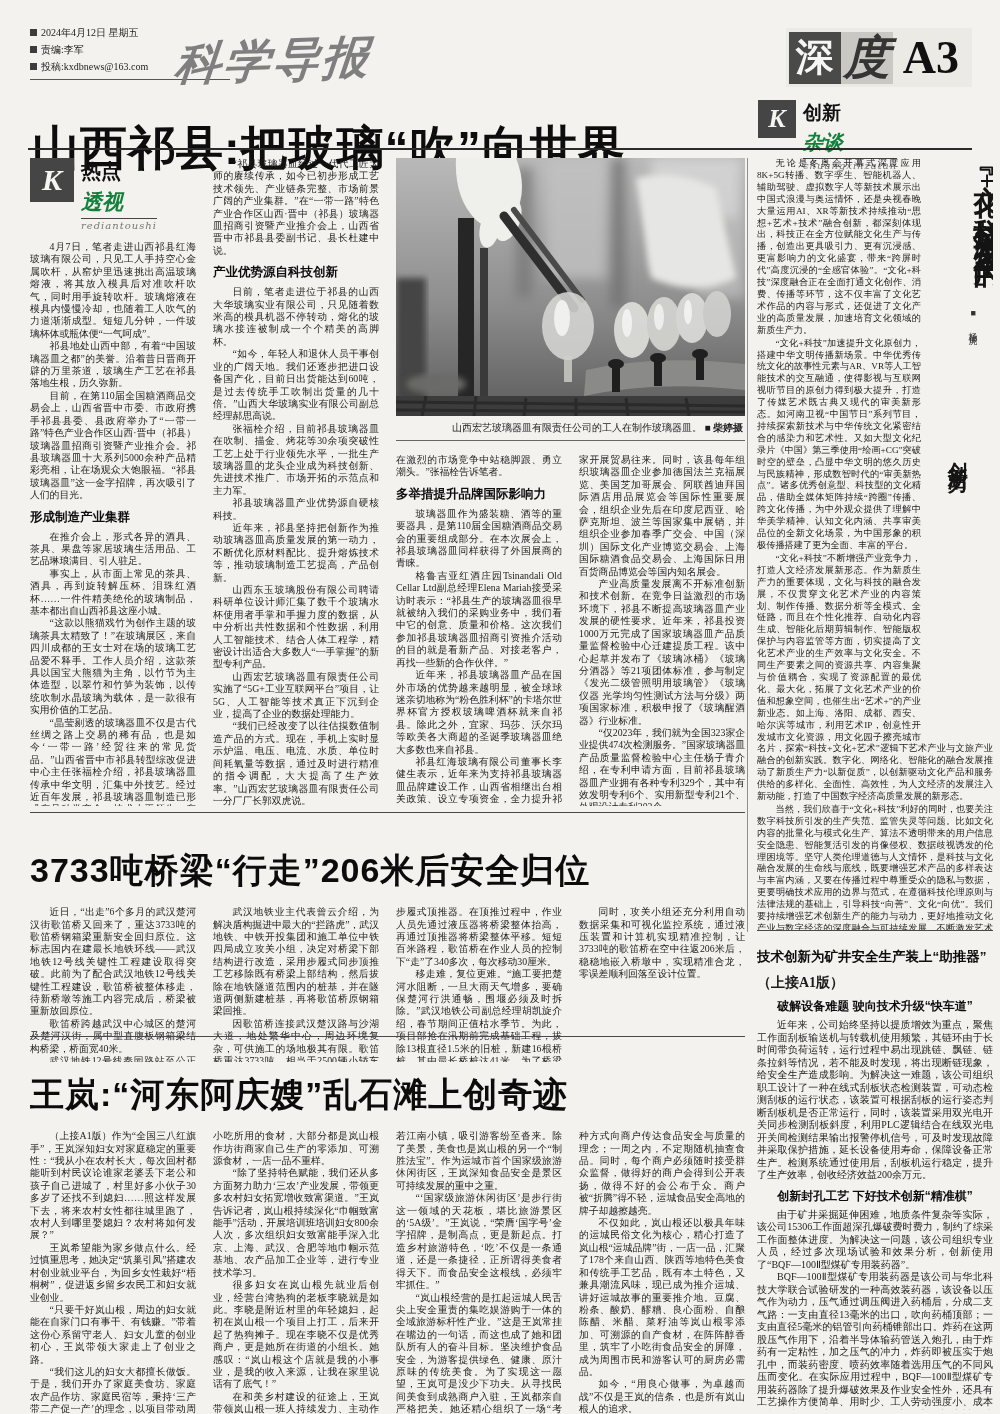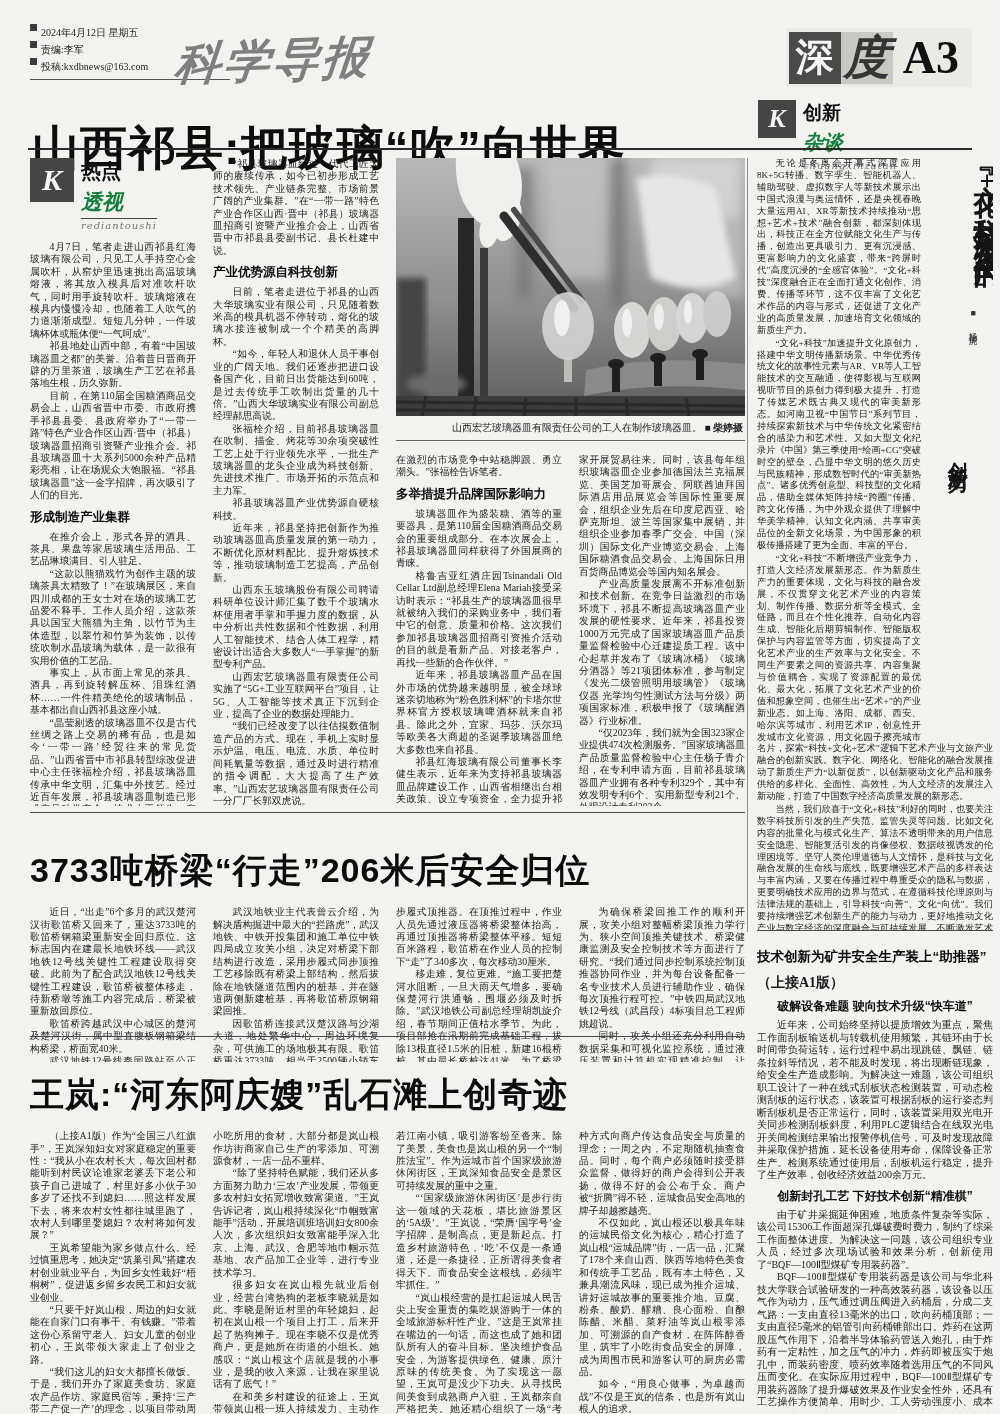--- a/index.html
+++ b/index.html
@@ -3,21 +3,21 @@
 <meta charset="utf-8">
 <style>
   html,body{margin:0;padding:0;}
   body{width:1000px;height:1414px;position:relative;background:#e9e8e4;
        font-family:"Liberation Serif",serif;color:#1b1b1b;
        -webkit-font-smoothing:antialiased;}
   .page{position:absolute;inset:0;background:#f3f2ee;overflow:hidden;}
 
   
   .masthead-meta{position:absolute;left:30px;top:24px;width:200px;font-size:10px;line-height:17px;color:#222;border-bottom:1px solid #555;padding-bottom:4px;}
-  .meta-line{display:flex;align-items:flex-start;gap:4px;white-space:nowrap;}
+  .meta-line{display:flex;align-items:center;gap:4px;white-space:nowrap;}
   .sq{display:inline-block;width:7px;height:7px;background:#3c3c3c;flex:0 0 auto;}
   .paper-logo{position:absolute;left:175px;top:30px;font-family:"DejaVu Serif",serif;
       font-size:46px;font-weight:900;font-style:italic;color:#7f7f7f;letter-spacing:3px;
       transform:skewX(-7deg) rotate(-2deg);}
   .badge{position:absolute;right:28px;top:28px;display:flex;align-items:center;background:#eceae5;padding:3px;}
   .badge-b1{width:52px;height:52px;background:#4a4a49;color:#f6f6f4;font-size:38px;font-weight:900;
       display:flex;align-items:center;justify-content:center;}
   .badge-b2{width:52px;height:52px;background:#c9c8c3;color:#353535;font-size:46px;font-weight:900;
       font-style:italic;display:flex;align-items:center;justify-content:center;font-family:"DejaVu Serif",serif;}
   .badge-no{font-size:46px;font-weight:900;font-family:"Liberation Serif",serif;color:#111;padding:0 10px;}
@@ -150,22 +150,22 @@
             </div>
             <span class="kick-pinyin">rediantoushi</span>
           </div>
         </div>
         <div>
             <p class="para">4月7日，笔者走进山西祁县红海玻璃有限公司，只见工人手持空心金属吹杆，从窑炉里迅速挑出高温玻璃熔液，将其放入模具后对准吹杆吹气，同时用手旋转吹杆。玻璃熔液在模具内慢慢冷却，也随着工人吹气的力道渐渐成型。短短几分钟，一件玻璃杯体或瓶体便“一气呵成”。</p>
             <p class="para">祁县地处山西中部，有着“中国玻璃器皿之都”的美誉。沿着昔日晋商开辟的万里茶道，玻璃生产工艺在祁县落地生根，历久弥新。</p>
             <p class="para">目前，在第110届全国糖酒商品交易会上，山西省晋中市委、市政府携手祁县县委、县政府举办了“一带一路”特色产业合作区山西·晋中（祁县）玻璃器皿招商引资暨产业推介会。祁县玻璃器皿十大系列5000余种产品精彩亮相，让在场观众大饱眼福。“祁县玻璃器皿”这一金字招牌，再次吸引了人们的目光。</p>
             <h4 class="colhead">形成制造产业集群</h4>
             <p class="para">在推介会上，形式各异的酒具、茶具、果盘等家居玻璃生活用品、工艺品琳琅满目、引人驻足。</p>
+            <p class="para">事实上，从市面上常见的茶具、酒具，再到旋转解压杯、泪珠红酒杯……一件件精美绝伦的玻璃制品，基本都出自山西祁县这座小城。</p>
             <p class="para">“这款以熊猫戏竹为创作主题的玻璃茶具太精致了！”在玻璃展区，来自四川成都的王女士对在场的玻璃工艺品爱不释手。工作人员介绍，这款茶具以国宝大熊猫为主角，以竹节为主体造型，以翠竹和竹笋为装饰，以传统吹制水晶玻璃为载体，是一款很有实用价值的工艺品。</p>
-            <p class="para">事实上，从市面上常见的茶具、酒具，再到旋转解压杯、泪珠红酒杯……一件件精美绝伦的玻璃制品，基本都出自山西祁县这座小城。</p>
             <p class="para">“晶莹剔透的玻璃器皿不仅是古代丝绸之路上交易的稀有品，也是如今‘一带一路’经贸往来的常见货品。”山西省晋中市祁县转型综改促进中心主任张福栓介绍，祁县玻璃器皿传承中华文明，汇集中外技艺。经过近百年发展，祁县玻璃器皿制造已形成产品种类齐全、技术水平领先、产业链条完整、出口优势明显、发展潜力巨大的产业集群。</p>
           </div>
       </div>
       <div class="col">
         <div>
             <p class="para">“祁县玻璃器皿经过一代代工匠大师的赓续传承，如今已初步形成工艺技术领先、产业链条完整、市场前景广阔的产业集群。”在“一带一路”特色产业合作区山西·晋中（祁县）玻璃器皿招商引资暨产业推介会上，山西省晋中市祁县县委副书记、县长杜建中说。</p>
             <h4 class="colhead">产业优势源自科技创新</h4>
             <p class="para">日前，笔者走进位于祁县的山西大华玻璃实业有限公司，只见随着数米高的模具机器不停转动，熔化的玻璃水接连被制成一个个精美的高脚杯。</p>
             <p class="para">“如今，年轻人和退休人员干事创业的广阔天地。我们还逐步把进口设备国产化，目前日出货能达到60吨，是过去传统手工吹制出货量的几十倍。”山西大华玻璃实业有限公司副总经理郝思高说。</p>
             <p class="para">张福栓介绍，目前祁县玻璃器皿在吹制、描金、烤花等30余项突破性工艺上处于行业领先水平，一批生产玻璃器皿的龙头企业成为科技创新、先进技术推广、市场开拓的示范点和主力军。</p>
@@ -310,21 +310,20 @@
       <div class="col">
           <p class="para">武汉地铁业主代表曾云介绍，为解决盾构掘进中最大的“拦路虎”，武汉地铁、中铁开投集团和施工单位中铁四局成立攻关小组，决定对桥梁下部结构进行改造，采用步履式同步顶推工艺移除既有桥梁上部结构，然后拔除在地铁隧道范围内的桩基，并在隧道两侧新建桩基，再将歌笛桥原钢箱梁回推。</p>
           <p class="para">因歌笛桥连接武汉楚汉路与沙湖大道，地处繁华中心，周边环境复杂，可供施工的场地极其有限。歌笛桥重达3733吨，相当于2500辆小轿车的重量，如何做到精准移动？</p>
         </div>
       <div class="col">
           <p class="para cont">步履式顶推器。在顶推过程中，作业人员先通过液压器将桥梁整体抬高，再通过顶推器将桥梁整体平移。短短百米路程，歌笛桥在作业人员的控制下“走”了340多次，每次移动30厘米。</p>
           <p class="para">移走难，复位更难。“施工要把楚河水阻断，一旦大雨天气增多，要确保楚河行洪通畅，围堰必须及时拆除。”武汉地铁公司副总经理胡凯旋介绍，春节期间正值枯水季节。为此，项目部抢在汛期前完成基础工程，拔除13根直径1.5米的旧桩，新建16根桥桩，其中最长桥桩达41米。为了桥梁的稳固，作业人员将桥桩植入数十米深岩石中，形成桩基础，再浇筑成桥梁承台。</p>
         </div>
       <div class="col">
         <div>
-            <p class="para">为确保桥梁回推工作的顺利开展，攻关小组对整幅桥梁顶推力学行为、狭小空间顶推关键技术、桥梁健康监测及安全控制技术等方面进行了研究。“我们通过同步控制系统控制顶推器协同作业，并为每台设备配备一名专业技术人员进行辅助作业，确保每次顶推行程可控。”中铁四局武汉地铁12号线（武昌段）4标项目总工程师姚超说。</p>
             <p class="para">同时，攻关小组还充分利用自动数据采集和可视化监控系统，通过液压装置和计算机实现精准控制，让3733吨的歌笛桥在空中往返206米后，稳稳地嵌入桥墩中，实现精准合龙，零误差顺利回落至设计位置。</p>
           </div>
 
       </div>
     </div>
   </div>
 
   <div class="rule-mid2"></div>
   <div class="wanglan">
     <h2 class="wanglan-headline">王岚:“河东阿庆嫂”乱石滩上创奇迹</h2>

